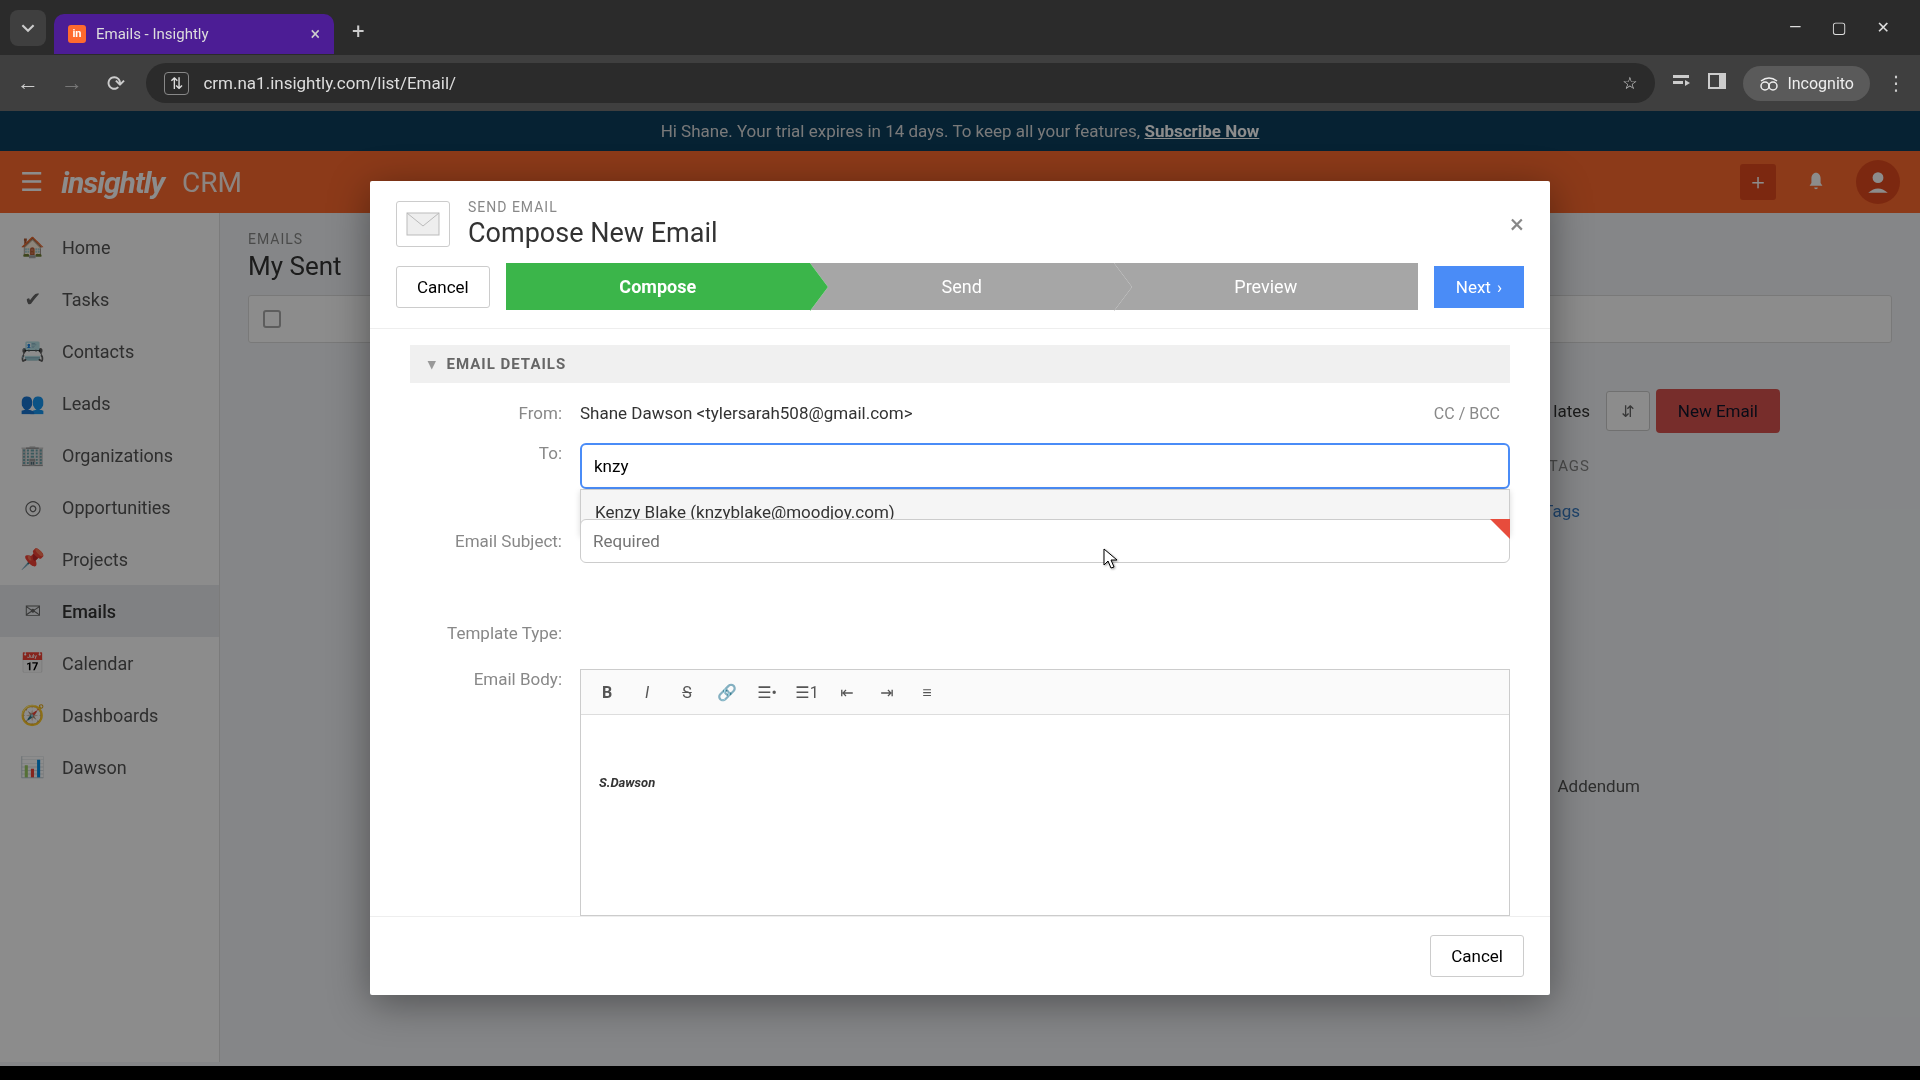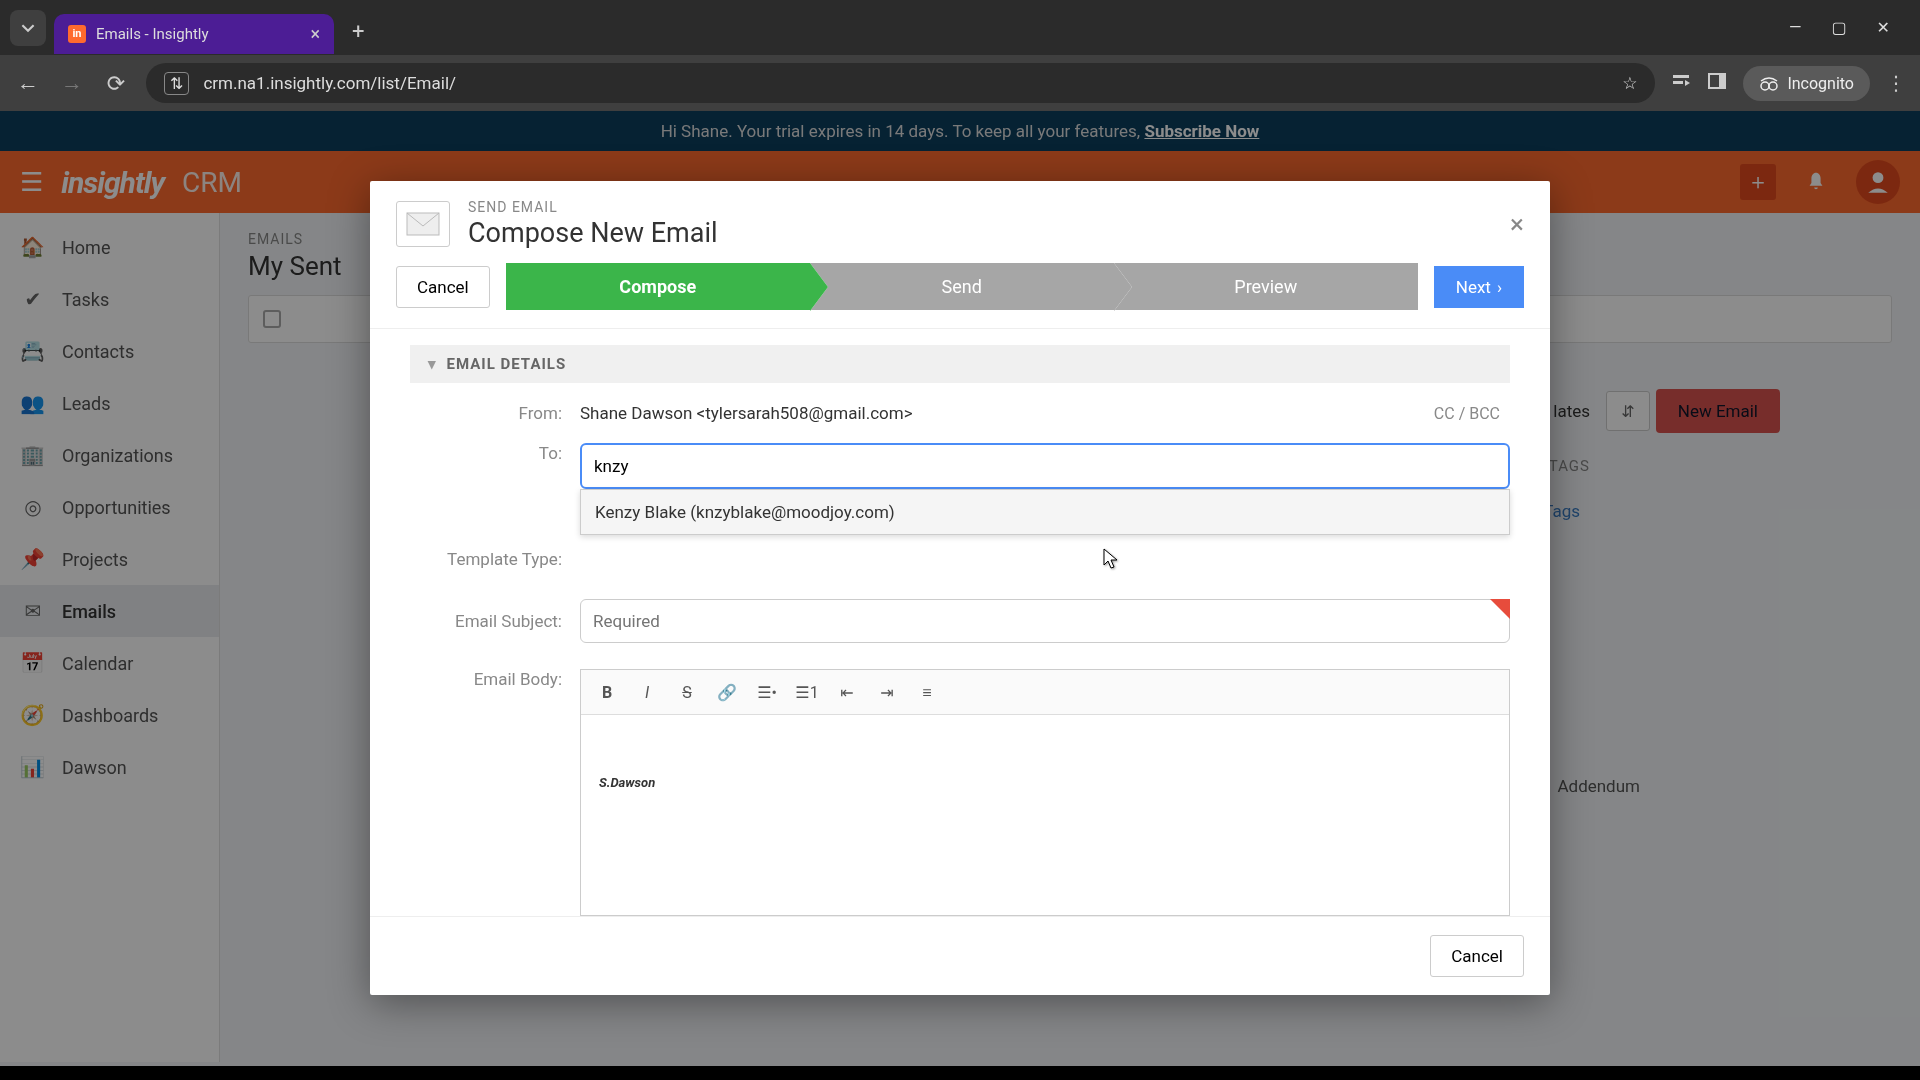--- a/index.html
+++ b/index.html
@@ -297,31 +297,31 @@
         </div>
 
         <div class="form-row" style="align-items:flex-start;">
           <div class="form-label">To:</div>
           <div class="form-val">
             <input class="input" value="knzy" style="">
             <div class="dropdown-sugg">Kenzy Blake (knzyblake@moodjoy.com)</div>
           </div>
         </div>
 
-        <div class="form-row" style="margin-top:60px;">
-          <div class="form-label">Template Type:</div>
-          <div class="form-val"></div>
-        </div>
-
         <div class="form-row" style="margin-top:30px;">
           <div class="form-label">Email Subject:</div>
           <div class="form-val" style="position:relative;">
             <input class="input plain req-placeholder" placeholder="Required" style="">
             <div class="req-corner"></div>
           </div>
+        </div>
+
+        <div class="form-row" style="margin-top:60px;">
+          <div class="form-label">Template Type:</div>
+          <div class="form-val"></div>
         </div>
 
         <div class="form-row" style="align-items:flex-start;margin-top:26px;">
           <div class="form-label">Email Body:</div>
           <div class="form-val">
             <div class="editor-wrap">
               <div class="toolbar">
                 <div class="tb-btn">
                     <b>B</b>
                   </div>

